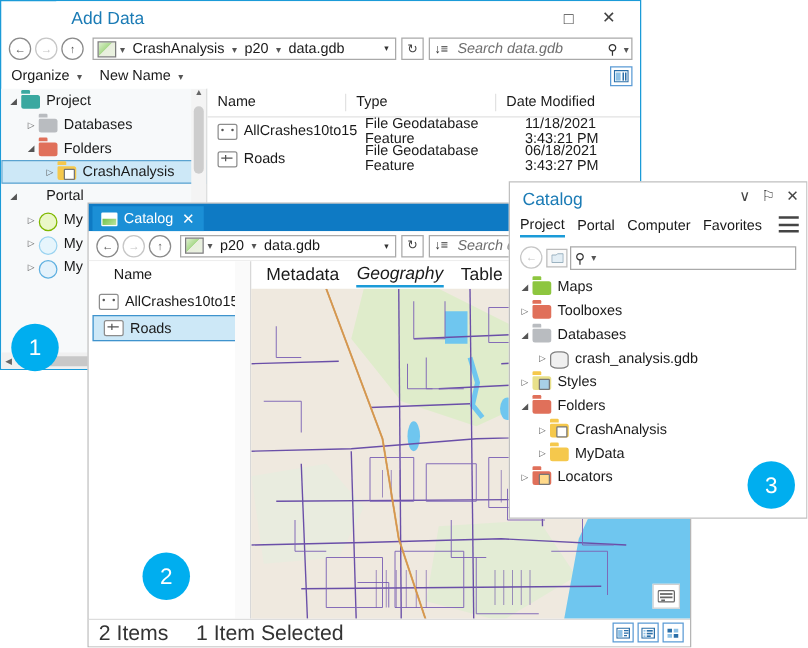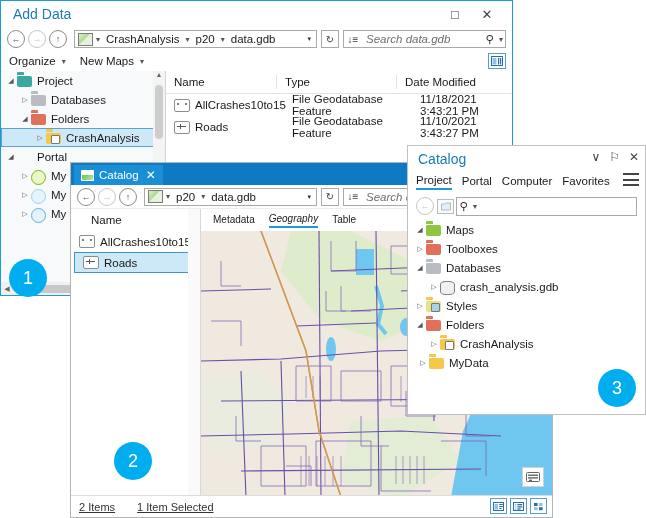--- a/index.html
+++ b/index.html
@@ -1,21 +1,21 @@
 <!DOCTYPE html>
 <html><head>
 <meta charset="utf-8">
 <style>
   html,body{margin:0;padding:0;background:#fff;}
   body{width:646px;height:518px;position:relative;overflow:hidden;
        font-family:"Liberation Sans","DejaVu Sans",sans-serif;font-size:11.5px;color:#1a1a1a;}
   .win{position:absolute;background:#fff;border:1px solid #c8c8c8;box-sizing:border-box;}
 
   
-  #win1{left:0;top:0;width:513px;height:296px;border:1px solid #1b9bd8;background:#fff;}
+  #win1{left:0;top:0;width:513px;height:296px;border:1px solid #1b9bd8;background:#fff;padding-left:44px;}
   #win1 .titlebar{height:26px;position:relative;background:#fff;}
   #win1 .title{position:absolute;left:12px;top:5px;font-size:14px;color:#1b7bb5;}
   .wbtn{position:absolute;top:3px;width:22px;height:20px;display:flex;align-items:center;
         justify-content:center;color:#444;font-size:13px;cursor:default;}
   .navrow{position:absolute;left:0;top:26px;right:0;height:24px;display:flex;align-items:center;padding:0 6px;box-sizing:border-box;}
   .circbtn{width:16px;height:16px;border:1px solid #8a8a8a;border-radius:50%;display:inline-flex;
            align-items:center;justify-content:center;font-size:9px;color:#555;margin-right:3px;background:#fff;}
   .circbtn.dim{border-color:#c6c6c6;color:#c6c6c6;}
   .crumbbox{display:flex;align-items:center;height:18px;border:1px solid #a9a9a9;background:#fff;margin-left:4px;padding:0 2px;box-sizing:border-box;}
   .mapthumb{width:13px;height:11px;border:1px solid #7c7c7c;background:
@@ -82,25 +82,25 @@
   #win2 .tab .tico:after{content:"";position:absolute;left:1px;bottom:1px;width:11px;height:5px;
         background:linear-gradient(135deg,#6fc24a,#bfe3a0);}
   #win2 .tab .tlbl{color:#fff;font-size:11.5px;}
   #win2 .tab .tx{color:#fff;font-size:12px;margin-left:7px;}
   #win2 .navrow2{position:absolute;left:0;top:22px;right:0;height:24px;display:flex;align-items:center;padding:0 6px;box-sizing:border-box;
         background:#fff;border-bottom:1px solid #eee;}
   #win2 .body{position:absolute;left:0;top:46px;right:0;bottom:22px;display:flex;}
   #win2 .listpane{width:129px;border-right:1px solid #d8d8d8;position:relative;background:#fff;}
   #win2 .mappane{flex:1;position:relative;background:#efe9df;overflow:hidden;}
   .previewtabs{height:22px;display:flex;align-items:center;padding-left:12px;background:#fff;}
-  .ptab{margin-right:14px;font-size:10px;padding-bottom:2px;}
+  .ptab{margin-right:14px;font-size:14px;padding-bottom:2px;}
   .ptab.active{border-bottom:2px solid #1b9bd8;font-style:italic;}
   #win2 .status{position:absolute;left:0;right:0;bottom:0;height:21px;border-top:1px solid #ddd;
         display:flex;align-items:center;padding-left:8px;background:#fff;}
-  #win2 .status .st{font-size:11px;margin-right:22px;color:#333;text-decoration:underline;}
+  #win2 .status .st{font-size:17px;margin-right:22px;color:#333;}
   .viewbtns{position:absolute;right:5px;top:2px;display:flex;gap:3px;}
   .vbtn{width:17px;height:16px;border:1px solid #5b9bd5;background:#fff;display:flex;align-items:center;justify-content:center;box-sizing:border-box;}
   .lrow{display:flex;align-items:center;height:21px;padding-left:8px;}
   .lrow.sel{background:#cde8f7;border:1px solid #3f93cd;box-sizing:border-box;margin:0 3px;}
 
   
   .mapsvg{position:absolute;left:0;top:0;}
   .mapbtn{position:absolute;right:8px;bottom:8px;width:22px;height:20px;background:#fff;border:1px solid #d0d0d0;
         display:flex;align-items:center;justify-content:center;box-sizing:border-box;}
 
@@ -150,21 +150,21 @@
       <span class="sortico">↓≡</span>
       <span class="searchtxt">Search data.gdb</span>
       <span class="magn">⚲</span>
       <span class="caret">▾</span>
     </div>
   </div>
 
   <div class="orgrow">
     <span class="orgitem">Organize</span>
     <span class="caret">▾</span>
-    <span class="orgitem" style="margin-left:12px">New Maps</span>
+    <span class="orgitem" style="margin-left:12px">New Name</span>
     <span class="caret">▾</span>
   </div>
   <div class="paneltoggle">
     <svg width="12" height="10" viewBox="0 0 12 10">
         <rect x="0.5" y="0.5" width="11" height="9" fill="none" stroke="#2b6fa8"></rect>
         <rect x="1.5" y="2" width="4" height="6.5" fill="#8fc2e6"></rect>
         <rect x="7" y="2" width="1.2" height="6.5" fill="#2b6fa8"></rect>
         <rect x="9" y="2" width="1.2" height="6.5" fill="#2b6fa8"></rect>
       </svg>
   </div>
@@ -260,21 +260,21 @@
           </div>
           <div class="frow">
             <div class="c" style="width:110px">
               <span class="fcico ln"></span>
               <span>Roads</span>
             </div>
             <div class="c" style="width:120px">
               <span>File Geodatabase Feature</span>
             </div>
             <div class="c" style="flex:1">
-              <span>11/10/2021 3:43:27 PM</span>
+              <span>06/18/2021 3:43:27 PM</span>
             </div>
           </div>
         </div>
     </div>
   </div>
 </div>
 
 <div class="win" id="win2">
   <div class="tabbar">
     <div class="tab">
@@ -538,25 +538,34 @@
       </div>
       <div class="trow" style="padding-left:20px">
         <span class="exp">▷</span>
         <span class="ficon">
           <span class="folder" style="display:block;width:15px;height:11px;margin-top:2px">
             <span class="tab"></span>
           </span>
         </span>
         <span class="lbl">CrashAnalysis</span>
       </div>
-      <div class="trow" style="padding-left:9px">
+      <div class="trow" style="padding-left:20px">
         <span class="exp">▷</span>
         <span class="ficon">
           <span class="folder" style="display:block;width:15px;height:11px;margin-top:2px"></span>
         </span>
         <span class="lbl">MyData</span>
+      </div>
+      <div class="trow" style="padding-left:6px">
+        <span class="exp">▷</span>
+        <span class="ficon">
+          <span class="folder red" style="display:block;width:15px;height:11px;margin-top:2px">
+            <span class="tab" style="background:#ffd98a"></span>
+          </span>
+        </span>
+        <span class="lbl">Locators</span>
       </div>
     </div>
 </div>
 
 <div class="badge" style="left:9px;top:259px">1</div>
 <div class="badge" style="left:114px;top:442px">2</div>
 <div class="badge" style="left:598px;top:369px">3</div>
 
 </body></html>

